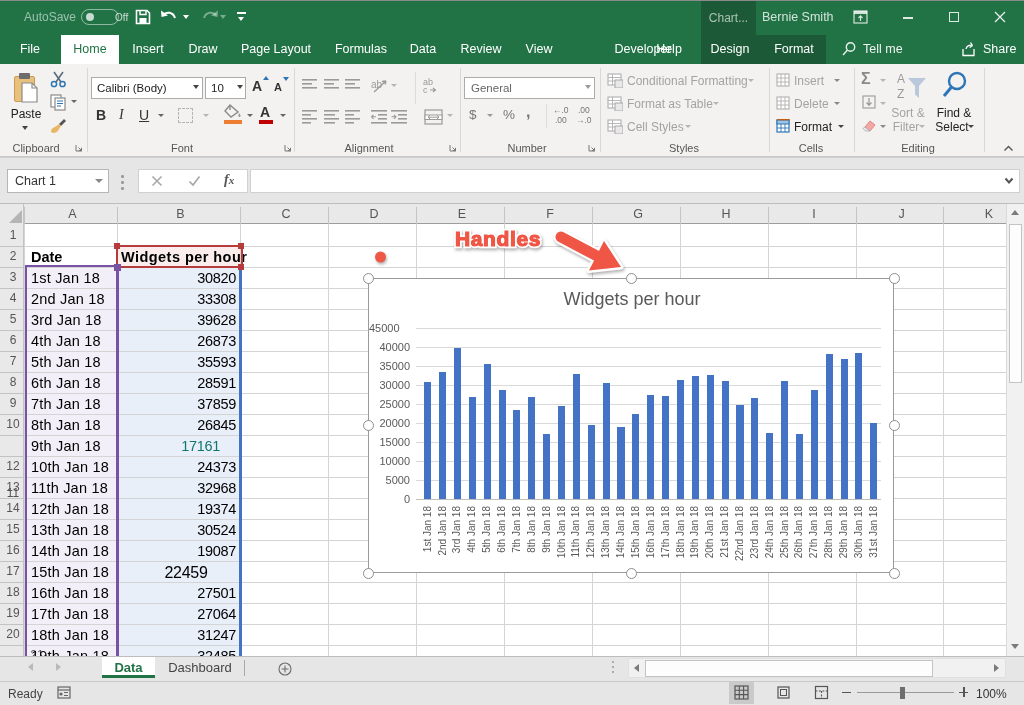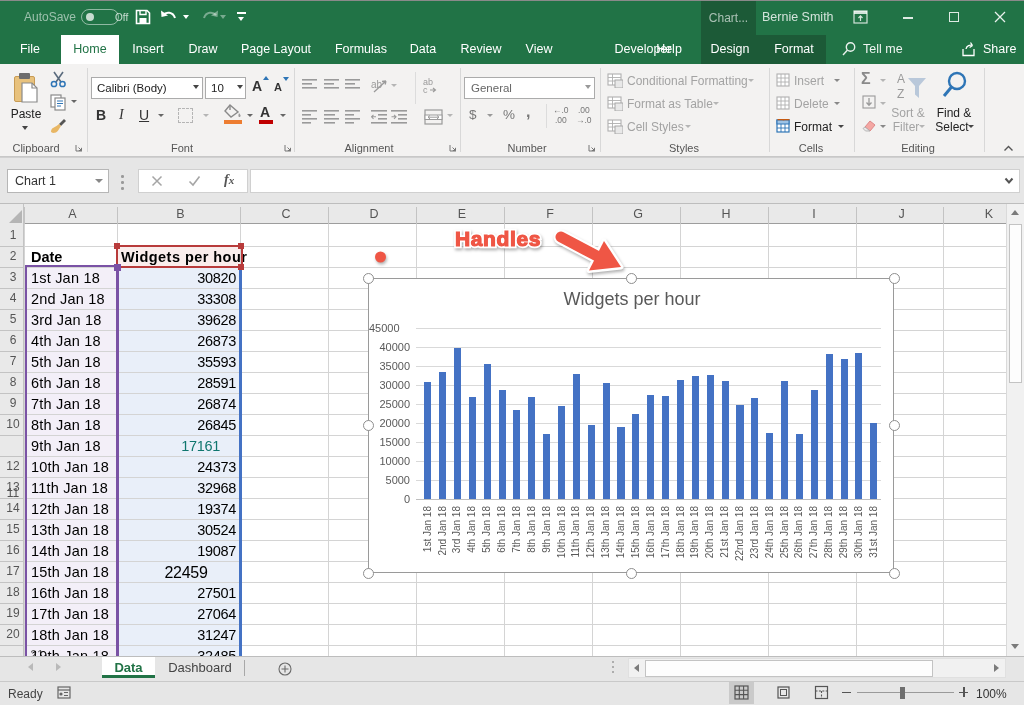--- a/index.html
+++ b/index.html
@@ -418,21 +418,21 @@
 <div class="ab" style="left:136px;top:86.5px;width:100px;text-align:right;font-size:14.5px;letter-spacing:-0.3px;color:#000;">33308</div>
 <div class="ab" style="left:31px;top:107.5px;font-size:14.5px;color:#000;letter-spacing:0.2px;">3rd Jan 18</div>
 <div class="ab" style="left:136px;top:107.5px;width:100px;text-align:right;font-size:14.5px;letter-spacing:-0.3px;color:#000;">39628</div>
 <div class="ab" style="left:31px;top:128.5px;font-size:14.5px;color:#000;letter-spacing:0.2px;">4th Jan 18</div>
 <div class="ab" style="left:136px;top:128.5px;width:100px;text-align:right;font-size:14.5px;letter-spacing:-0.3px;color:#000;">26873</div>
 <div class="ab" style="left:31px;top:149.5px;font-size:14.5px;color:#000;letter-spacing:0.2px;">5th Jan 18</div>
 <div class="ab" style="left:136px;top:149.5px;width:100px;text-align:right;font-size:14.5px;letter-spacing:-0.3px;color:#000;">35593</div>
 <div class="ab" style="left:31px;top:170.5px;font-size:14.5px;color:#000;letter-spacing:0.2px;">6th Jan 18</div>
 <div class="ab" style="left:136px;top:170.5px;width:100px;text-align:right;font-size:14.5px;letter-spacing:-0.3px;color:#000;">28591</div>
 <div class="ab" style="left:31px;top:191.5px;font-size:14.5px;color:#000;letter-spacing:0.2px;">7th Jan 18</div>
-<div class="ab" style="left:136px;top:191.5px;width:100px;text-align:right;font-size:14.5px;letter-spacing:-0.3px;color:#000;">26874</div>
+<div class="ab" style="left:136px;top:191.5px;width:100px;text-align:right;font-size:14.5px;letter-spacing:-0.3px;color:#000;">37859</div>
 <div class="ab" style="left:31px;top:212.5px;font-size:14.5px;color:#000;letter-spacing:0.2px;">8th Jan 18</div>
 <div class="ab" style="left:136px;top:212.5px;width:100px;text-align:right;font-size:14.5px;letter-spacing:-0.3px;color:#000;">26845</div>
 <div class="ab" style="left:31px;top:233.5px;font-size:14.5px;color:#000;letter-spacing:0.2px;">9th Jan 18</div>
 <div class="ab" style="left:120px;top:233.5px;width:100px;text-align:right;font-size:14.5px;letter-spacing:-0.3px;color:#0f766e;">17161</div>
 <div class="ab" style="left:31px;top:254.5px;font-size:14.5px;color:#000;letter-spacing:0.2px;">10th Jan 18</div>
 <div class="ab" style="left:136px;top:254.5px;width:100px;text-align:right;font-size:14.5px;letter-spacing:-0.3px;color:#000;">24373</div>
 <div class="ab" style="left:31px;top:275.5px;font-size:14.5px;color:#000;letter-spacing:0.2px;">11th Jan 18</div>
 <div class="ab" style="left:136px;top:275.5px;width:100px;text-align:right;font-size:14.5px;letter-spacing:-0.3px;color:#000;">32968</div>
 <div class="ab" style="left:31px;top:296.5px;font-size:14.5px;color:#000;letter-spacing:0.2px;">12th Jan 18</div>
 <div class="ab" style="left:136px;top:296.5px;width:100px;text-align:right;font-size:14.5px;letter-spacing:-0.3px;color:#000;">19374</div>

